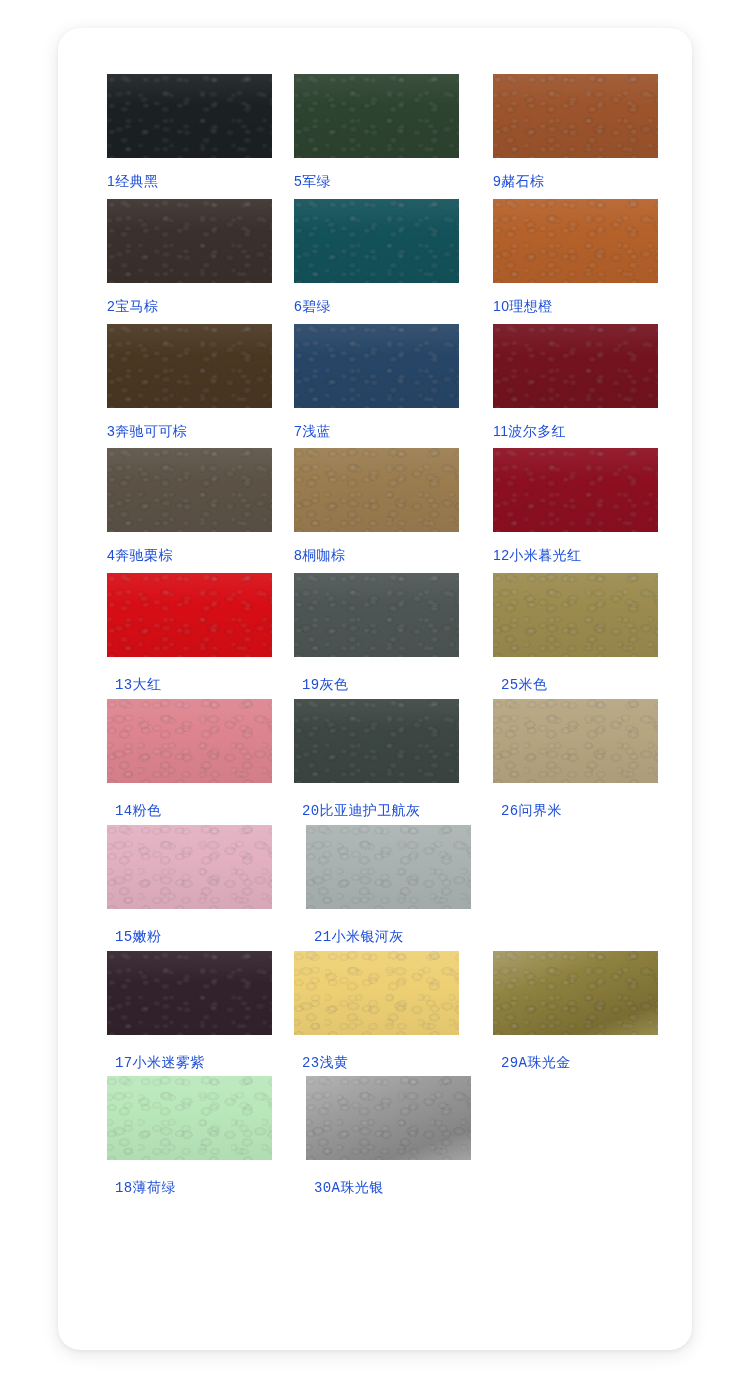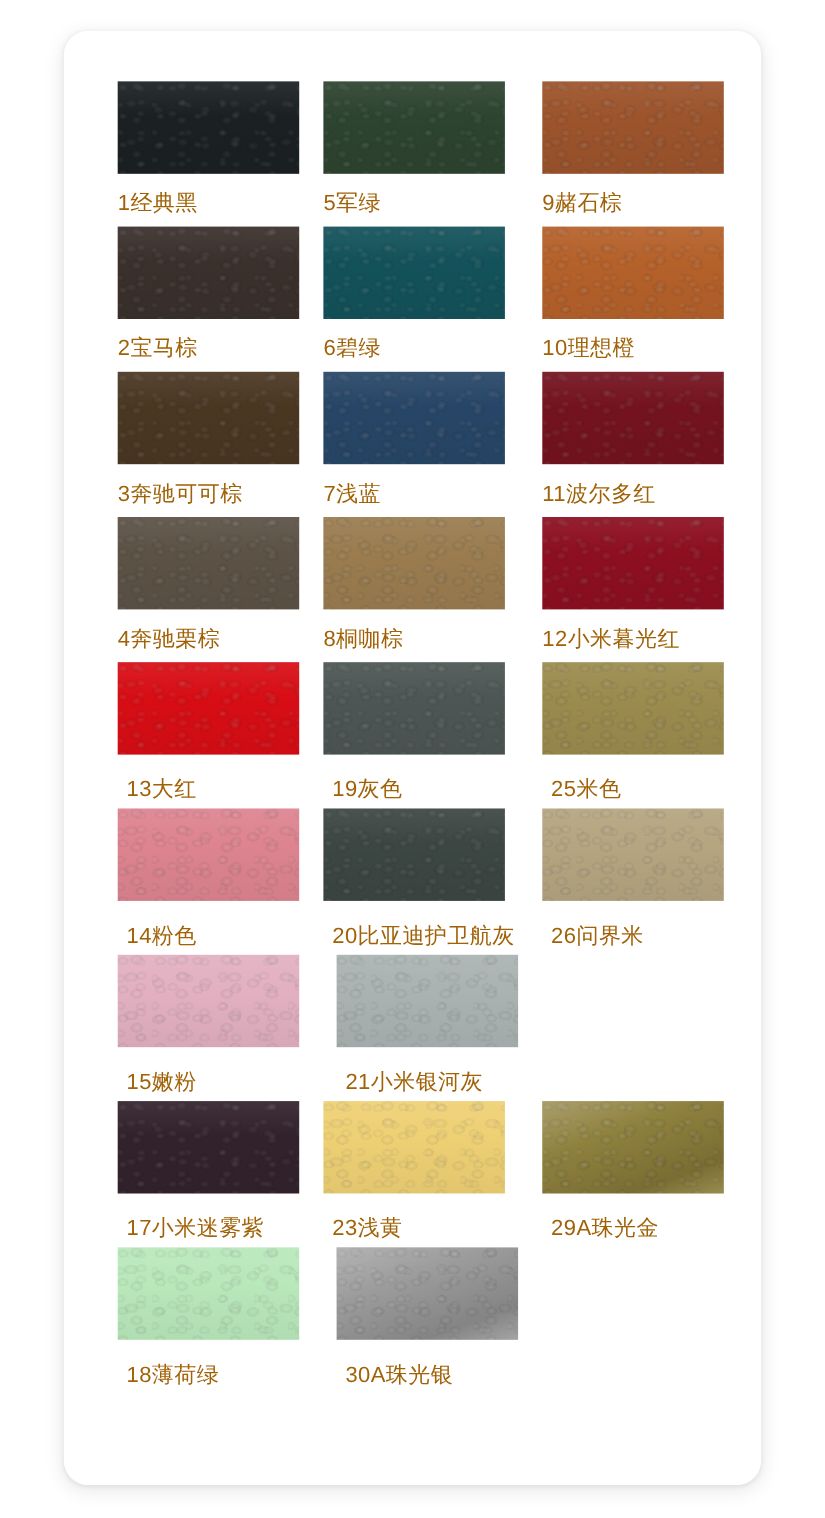--- a/index.html
+++ b/index.html
@@ -41,21 +41,21 @@
     left: 49px;   
     top: 46px;    
     width: 540px;
   }
 
   .swatch-row {
     display: flex;
     width: 540px;
   }
   .swatch-row.pad-a { margin-bottom: 9px; }   
-  .swatch-row.pad-b { margin-bottom: 5px; }   
+  .swatch-row.pad-b { margin-bottom: 5px; font-family: Liberation Mono, monospace; }   
 
   .cell {
     width: 165px;
     margin-right: 22px;
     box-sizing: border-box;
   }
   .cell:last-child { margin-right: 12px; padding-left: 12px; }
 
   
   .chip {
@@ -90,23 +90,23 @@
     pointer-events: none;
   }
   
   .chip.metallic::after {
     background: linear-gradient(160deg, rgba(255,255,255,0.26) 0%, rgba(255,255,255,0.02) 35%, rgba(0,0,0,0.14) 78%, rgba(255,255,255,0.10) 100%);
   }
   .chip.metallic::before { opacity: 1; }
 
   .chip-label {
     margin-top: 15px;
-    font-size: 20px;
+    font-size: 14px;
     line-height: 1.2;
-    color: #a16207;
+    color: #1d4ed8;
     letter-spacing: 0.4px;
     white-space: nowrap;
   }
   .swatch-row.pad-b .chip-label {
     margin-top: 20px;
     padding-left: 8px;
   }
 </style>
 </head>
 <body>

